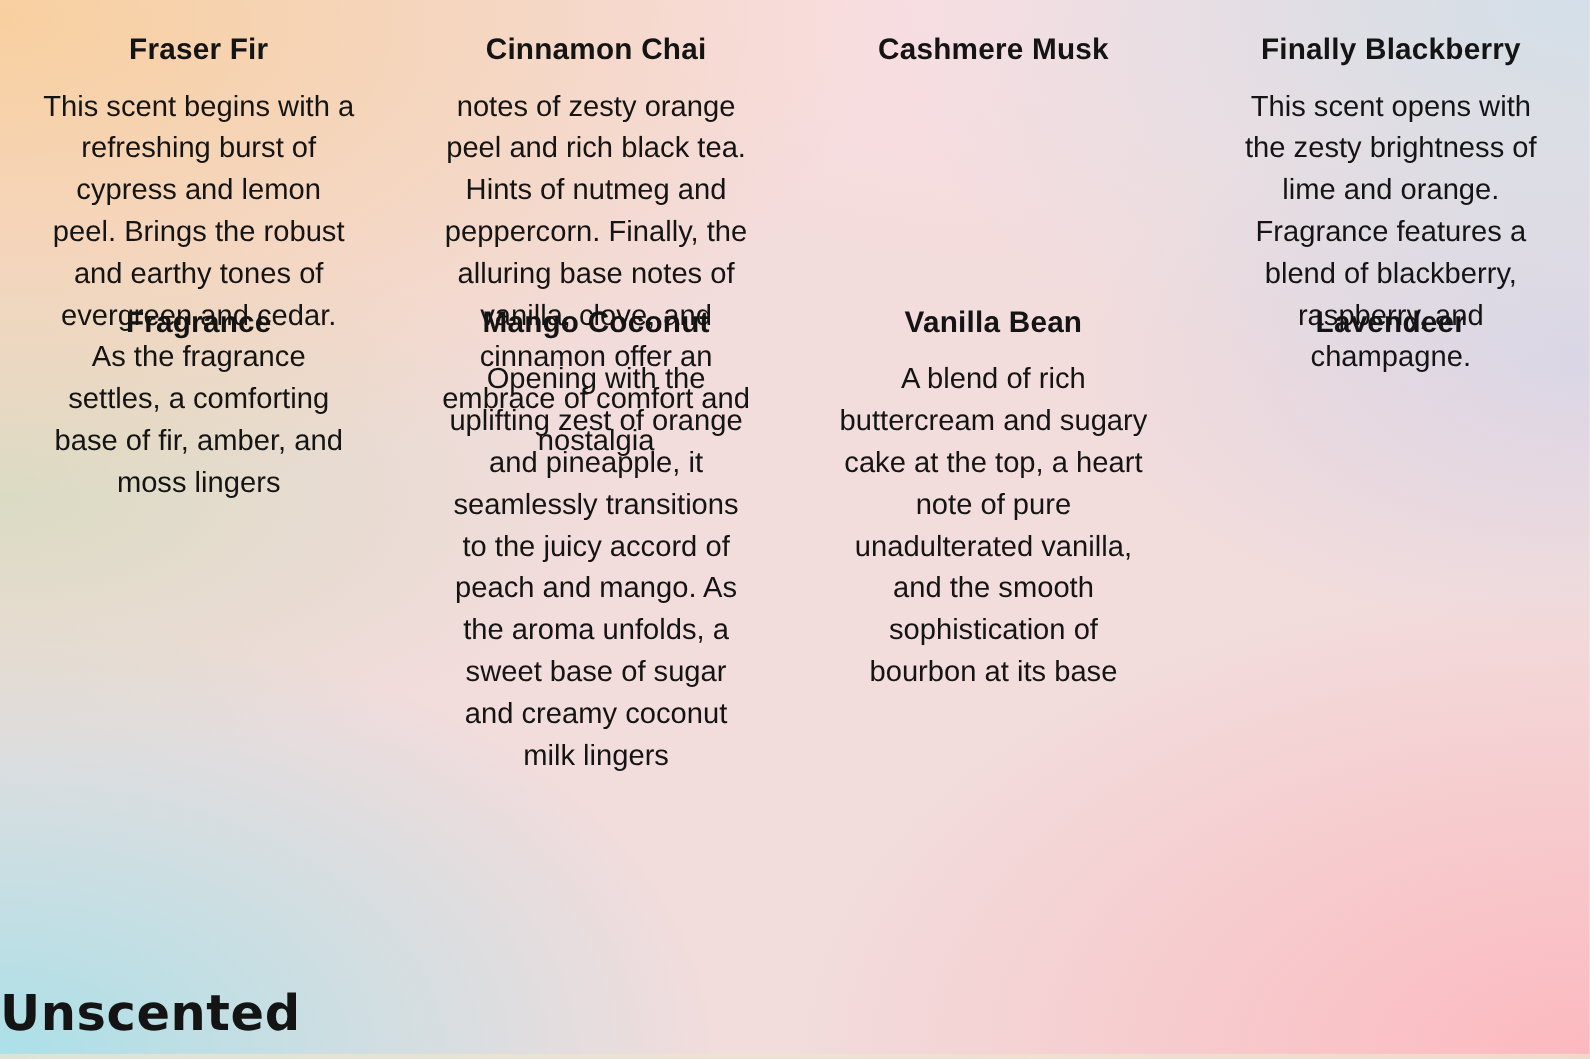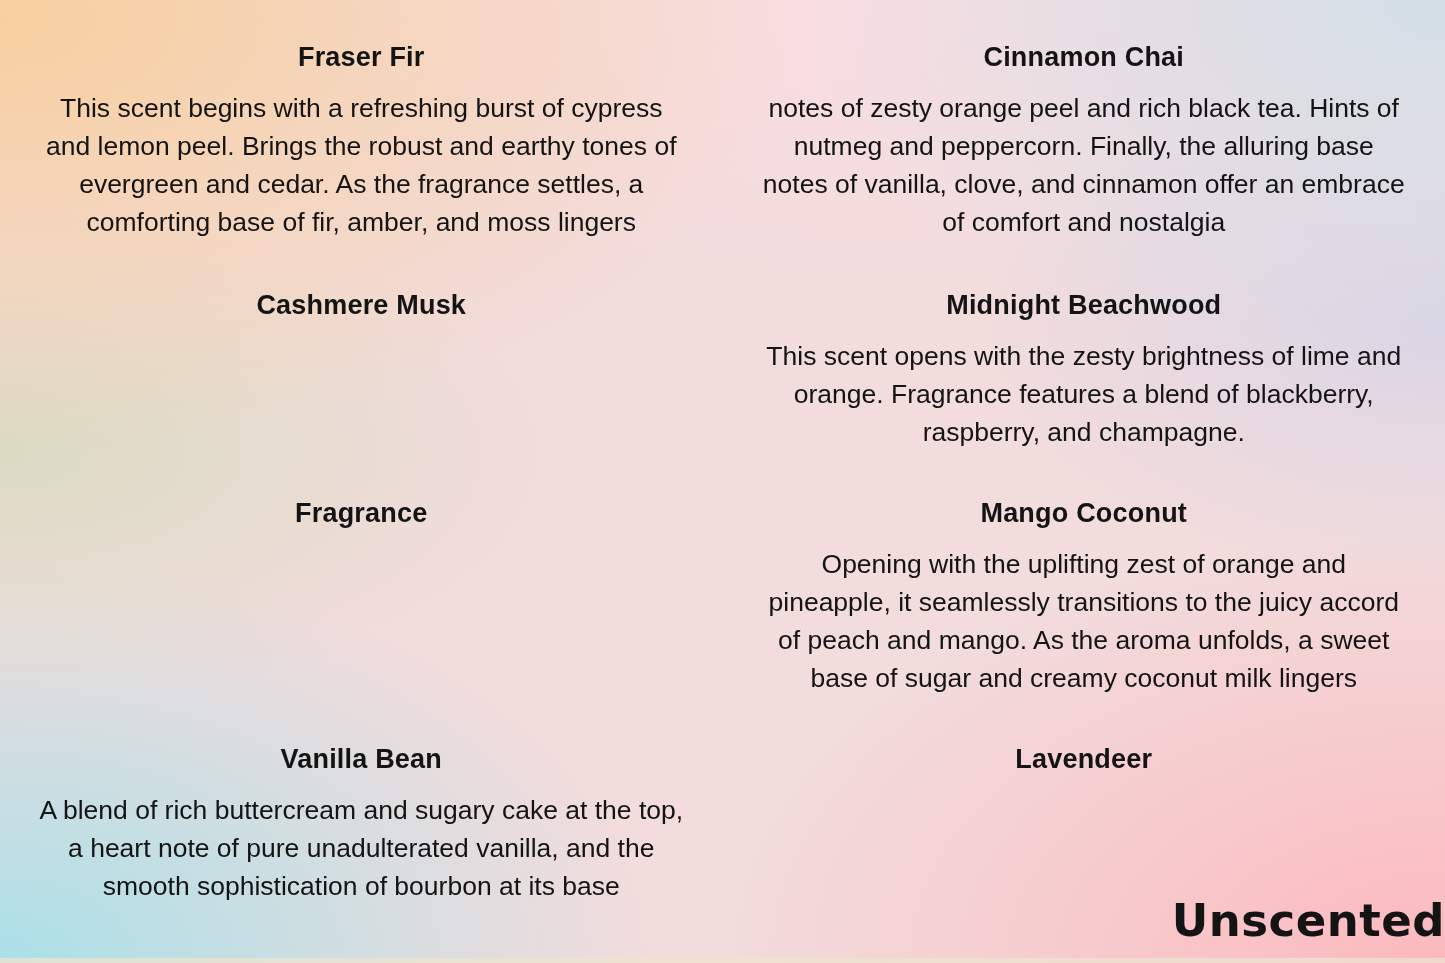--- a/index.html
+++ b/index.html
@@ -17,23 +17,23 @@
       radial-gradient(ellipse 45% 42% at 0% 100%, rgba(169,224,232,0.98), rgba(169,224,232,0) 100%),
       radial-gradient(ellipse 45% 40% at 100% 0%, rgba(209,223,233,0.95), rgba(209,223,233,0) 100%),
       radial-gradient(ellipse 32% 26% at 100% 34%,rgba(215,212,231,0.85), rgba(215,212,231,0) 100%),
       radial-gradient(ellipse 50% 45% at 100% 100%,rgba(252,184,190,0.98), rgba(252,184,190,0) 100%),
       radial-gradient(ellipse 38% 32% at 63% 0%,  rgba(251,222,226,0.90), rgba(251,222,226,0) 100%);
   }
   .grid {
     position: absolute;
     inset: 0;
     display: grid;
-    grid-template-columns: 1fr 1fr;
+    grid-template-columns: 1fr 1fr 1fr 1fr;
     grid-template-rows: 248px 208px 246px 1fr;
-    padding-top: 40px;
+    padding-top: 28px;
     box-sizing: border-box;
   }
   .scent-block {
     text-align: center;
     padding: 0 38px;
     box-sizing: border-box;
   }
   .scent-name {
     margin: 0 0 4px 0;
     font-size: 27px;
@@ -46,21 +46,21 @@
     max-width: 660px;
     font-size: 26.5px;
     line-height: 38px;
     font-weight: 400;
   }
   .unscented {
     position: absolute;
     left: 0;
     right: 0;
     bottom: 16px;
-    text-align: right;
+    text-align: left;
     font-size: 45px;
     font-weight: 800;
     letter-spacing: 0.5px;
     font-family: "DejaVu Sans", "Liberation Sans", sans-serif;
   }
   .bottom-strip {
     position: absolute;
     left: 0;
     right: 0;
     bottom: 0;
@@ -82,21 +82,21 @@
     <section class="scent-block">
       <h2 class="scent-name">Cinnamon Chai</h2>
       <p class="scent-desc">notes of zesty orange peel and rich black tea. Hints of nutmeg and peppercorn. Finally, the alluring base notes of vanilla, clove, and cinnamon offer an embrace of comfort and nostalgia</p>
     </section>
 
     <section class="scent-block">
       <h2 class="scent-name">Cashmere Musk</h2>
     </section>
 
     <section class="scent-block">
-      <h2 class="scent-name">Midnight Beachwood</h2>
+      <h2 class="scent-name">Finally Blackberry</h2>
       <p class="scent-desc">This scent opens with the zesty brightness of lime and orange. Fragrance features a blend of blackberry, raspberry, and champagne.</p>
     </section>
 
     <section class="scent-block">
       <h2 class="scent-name">Fragrance</h2>
     </section>
 
     <section class="scent-block">
       <h2 class="scent-name">Mango Coconut</h2>
       <p class="scent-desc">Opening with the uplifting zest of orange and pineapple, it seamlessly transitions to the juicy accord of peach and mango. As the aroma unfolds, a sweet base of sugar and creamy coconut milk lingers</p>

